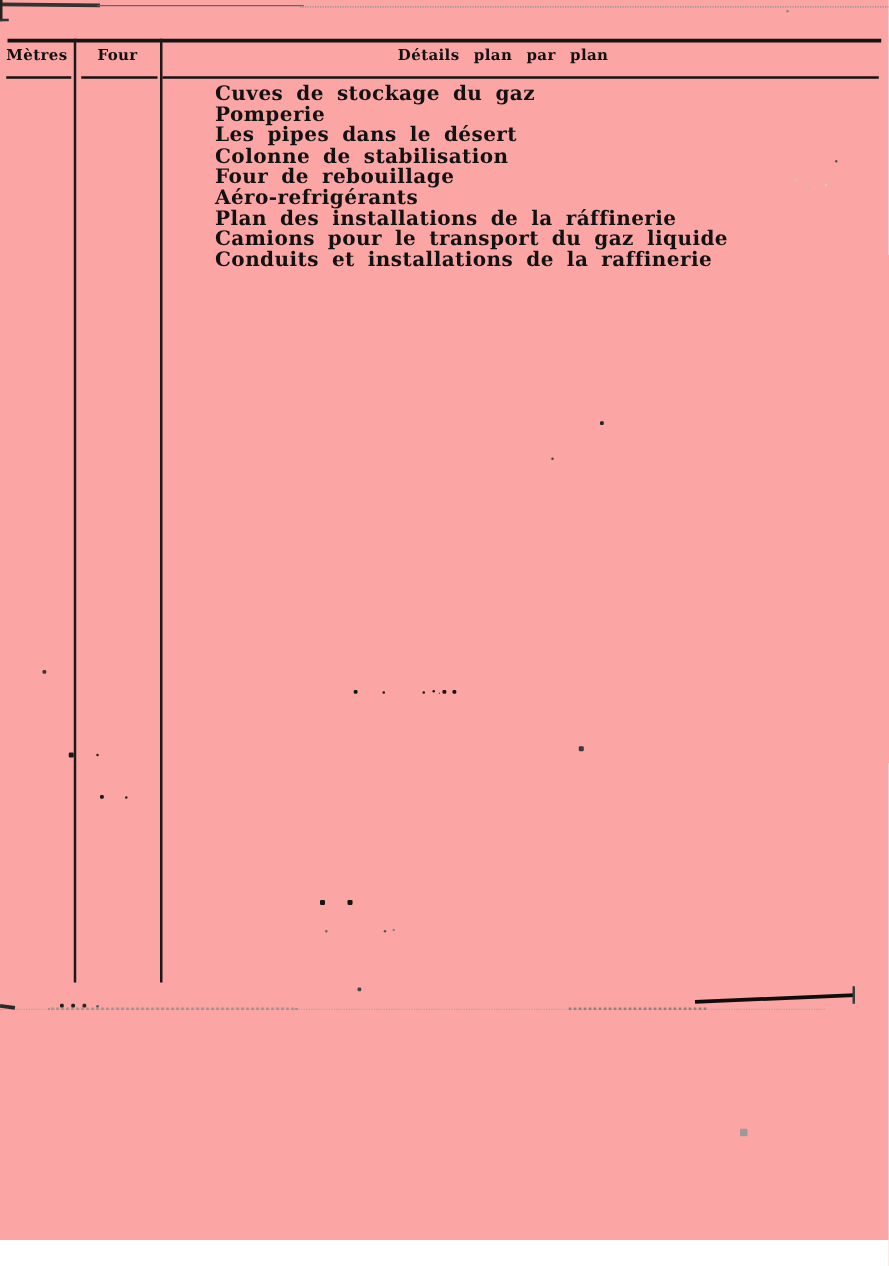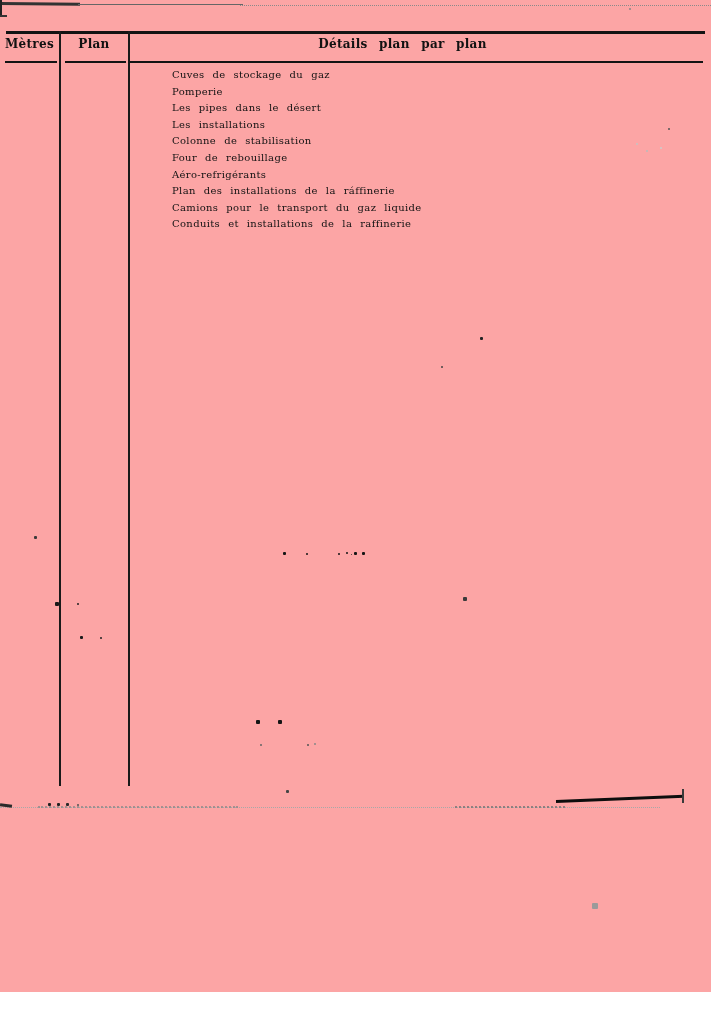--- a/index.html
+++ b/index.html
@@ -21,21 +21,21 @@
     position:absolute;top:37px;
     font-weight:700;font-size:12px;
     letter-spacing:0.3px;
     text-align:center;
     white-space:nowrap;
   }
   .hdr-details{word-spacing:7px;}
   
   .details{
     position:absolute;left:172px;top:67px;
-    font-size:10px;font-weight:400;
+    font-size:16px;font-weight:700;
     letter-spacing:0.35px;word-spacing:4.5px;
     line-height:16.62px;
     white-space:nowrap;
   }
   .detail-line{height:16.62px;}
   .speck{position:absolute;border-radius:1px;}
 </style>
 </head>
 <body>
 
@@ -46,32 +46,31 @@
   <div class="scan-line" style="left:240px;top:5px;width:471px;height:0;border-top:1px dotted #8a8a8a;"></div>
   <div class="scan-line" style="left:0;top:0;width:2px;height:17px;background:#222;"></div>
   <div class="scan-line" style="left:0;top:15px;width:7px;height:2px;background:#333;"></div>
 
   <div class="rule" style="left:6px;top:31px;width:699px;height:3px;"></div>
 
   <div class="vrule" style="left:59px;top:31px;height:755px;"></div>
   <div class="vrule" style="left:128px;top:31px;height:755px;"></div>
 
   <div class="hdr" style="left:0;width:59px;">Mètres</div>
-  <div class="hdr" style="left:60px;width:68px;">Plan</div>
+  <div class="hdr" style="left:60px;width:68px;">Four</div>
   <div class="hdr hdr-details" style="left:130px;width:575px;padding-right:30px;box-sizing:border-box;">Détails  plan  par  plan</div>
 
   <div class="rule" style="left:5px;top:61px;width:52px;height:2px;"></div>
   <div class="rule" style="left:65px;top:61px;width:61px;height:2px;"></div>
   <div class="rule" style="left:130px;top:61px;width:573px;height:2px;"></div>
 
   <div class="details">
     <div class="detail-line">Cuves de stockage du gaz</div>
     <div class="detail-line">Pomperie</div>
     <div class="detail-line">Les pipes dans le désert</div>
-    <div class="detail-line">Les installations</div>
     <div class="detail-line">Colonne de stabilisation</div>
     <div class="detail-line">Four de rebouillage</div>
     <div class="detail-line">Aéro-refrigérants</div>
     <div class="detail-line">Plan des installations de la ráffinerie</div>
     <div class="detail-line">Camions pour le transport du gaz liquide</div>
     <div class="detail-line">Conduits et installations de la raffinerie</div>
   </div>
 
   <div class="scan-line" style="left:0;top:807px;width:660px;height:0;border-top:1px dotted #a8a8a8;"></div>
   <div class="scan-line" style="left:38px;top:806px;width:200px;height:0;border-top:2px dotted #8a8a8a;opacity:.75;"></div>

